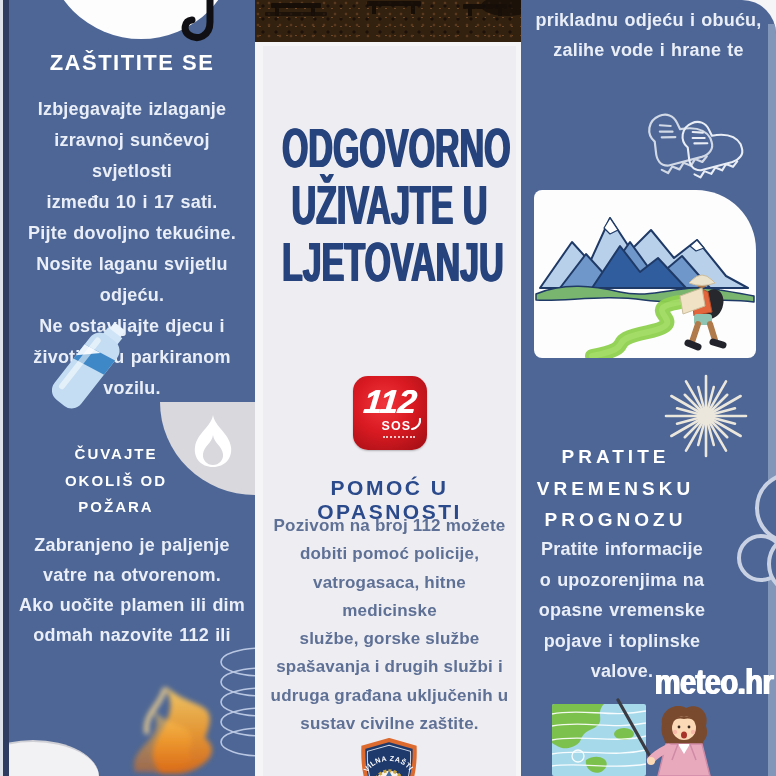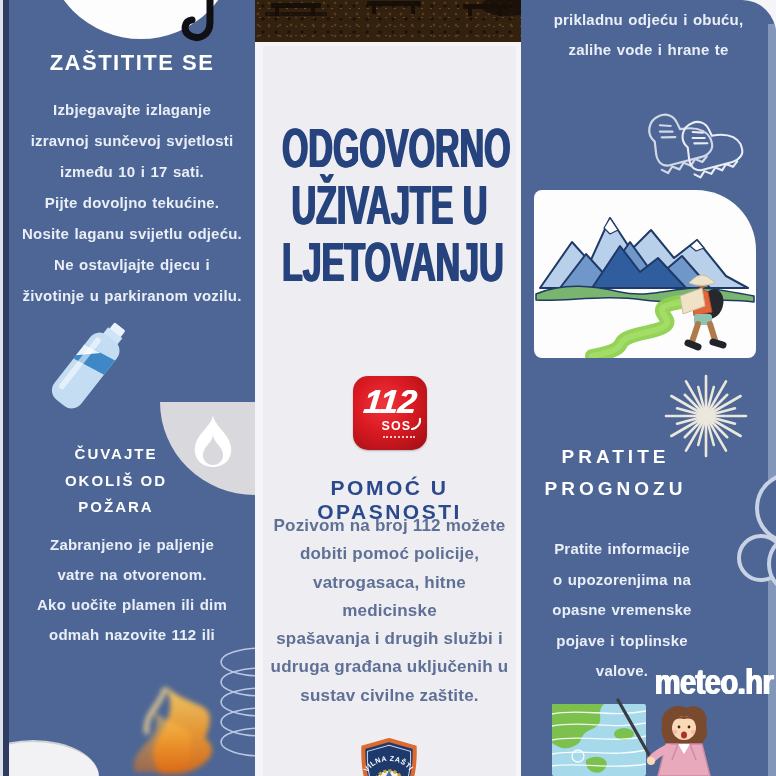--- a/index.html
+++ b/index.html
@@ -16,21 +16,21 @@
   .right-strip{left:247px;top:24px;width:8px;height:752px;background:#8296ba;}
   .mid-photo{left:255px;top:0;width:266px;height:42px;background-color:#33210f;
      background-image:
        radial-gradient(circle at 3px 3px,#5a3a1e 1px,transparent 1.7px),
        radial-gradient(circle at 8px 6px,#1c110a 1.3px,transparent 1.9px),
        radial-gradient(circle at 5px 9px,#6e4526 .9px,transparent 1.5px);
      background-size:11px 11px,13px 13px,9px 9px;}
   .mid-panel{left:263px;top:46px;width:253px;height:730px;background:#eeedf2;}
 
   
-  .body-txt{color:#e9eef7;font-size:15px;font-weight:600;letter-spacing:.2px;
+  .body-txt{color:#e9eef7;font-size:18px;font-weight:600;letter-spacing:.2px;
             word-spacing:1px;text-align:center;}
   .body-txt>div{line-height:31px;}
   .h-white{color:#ffffff;font-weight:700;text-align:center;}
   .protect-h{font-size:22px;letter-spacing:1.5px;}
   .fire-h{font-size:15px;letter-spacing:2px;}
   .fire-h>div{line-height:26.5px;}
   .forecast-h{font-size:19px;letter-spacing:4px;}
   .forecast-h>div{line-height:31.5px;}
   .fire-txt>div,.intro-txt>div{line-height:30px;}
   .forecast-txt>div{line-height:30.5px;}
@@ -185,20 +185,21 @@
       </svg>
       <div class="sos-dots"></div>
     </div>
 
     <div class="abs help-h" style="left:0;top:430px;width:253px">POMOĆ U OPASNOSTI</div>
 
     <div class="abs help-txt" style="left:5px;top:466px;width:243px">
         <div>Pozivom na broj 112 možete</div>
         <div>dobiti pomoć policije,</div>
         <div>vatrogasaca, hitne medicinske</div>
+        <div>službe, gorske službe</div>
         <div>spašavanja i drugih službi i</div>
         <div>udruga građana uključenih u</div>
         <div>sustav civilne zaštite.</div>
       </div>
 
     <svg class="abs" style="left:94px;top:692px" width="64" height="84" viewBox="0 0 62 82">
       <path d="M31,2 L56,9 C57,38 50,57 31,76 C12,57 5,38 6,9 Z" fill="#1e3a6d" stroke="#dd6a2f" stroke-width="4"></path>
       <path d="M31,7 L52,13 C53,37 47,54 31,70 C15,54 9,37 10,13 Z" fill="none" stroke="#ffffff" stroke-width="1" opacity=".8"></path>
       <defs>
           <path id="arcT" d="M11,32 A23,19 0 0 1 51,32" fill="none"></path>
@@ -283,20 +284,21 @@
     <svg class="abs" style="left:198px;top:446px" width="95" height="165" viewBox="0 0 95 165">
       <g stroke="#c9d2e4" stroke-width="4" fill="#4d6695">
         <circle cx="42" cy="112" r="22"></circle>
         <circle cx="80" cy="118" r="30"></circle>
         <circle cx="72" cy="62" r="34"></circle>
       </g>
     </svg>
 
     <div class="abs h-white forecast-h" style="left:2px;top:441px;width:185px">
         <div>PRATITE</div>
+        <div>VREMENSKU</div>
         <div>PROGNOZU</div>
       </div>
 
     <div class="abs body-txt forecast-txt" style="left:0;top:534px;width:202px">
         <div>Pratite informacije</div>
         <div>o upozorenjima na</div>
         <div>opasne vremenske</div>
         <div>pojave i toplinske</div>
         <div>valove.</div>
       </div>

